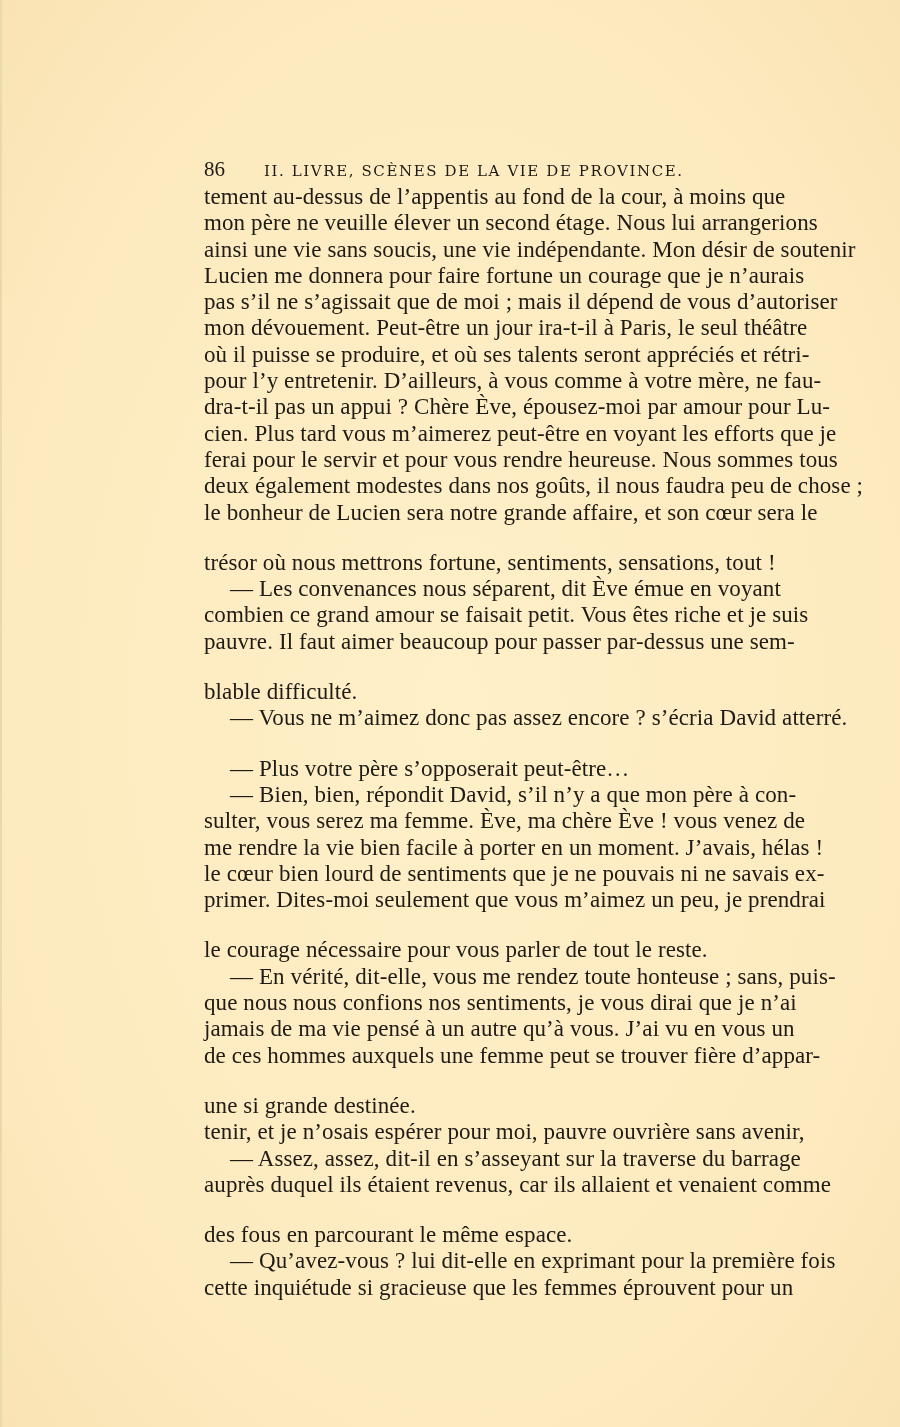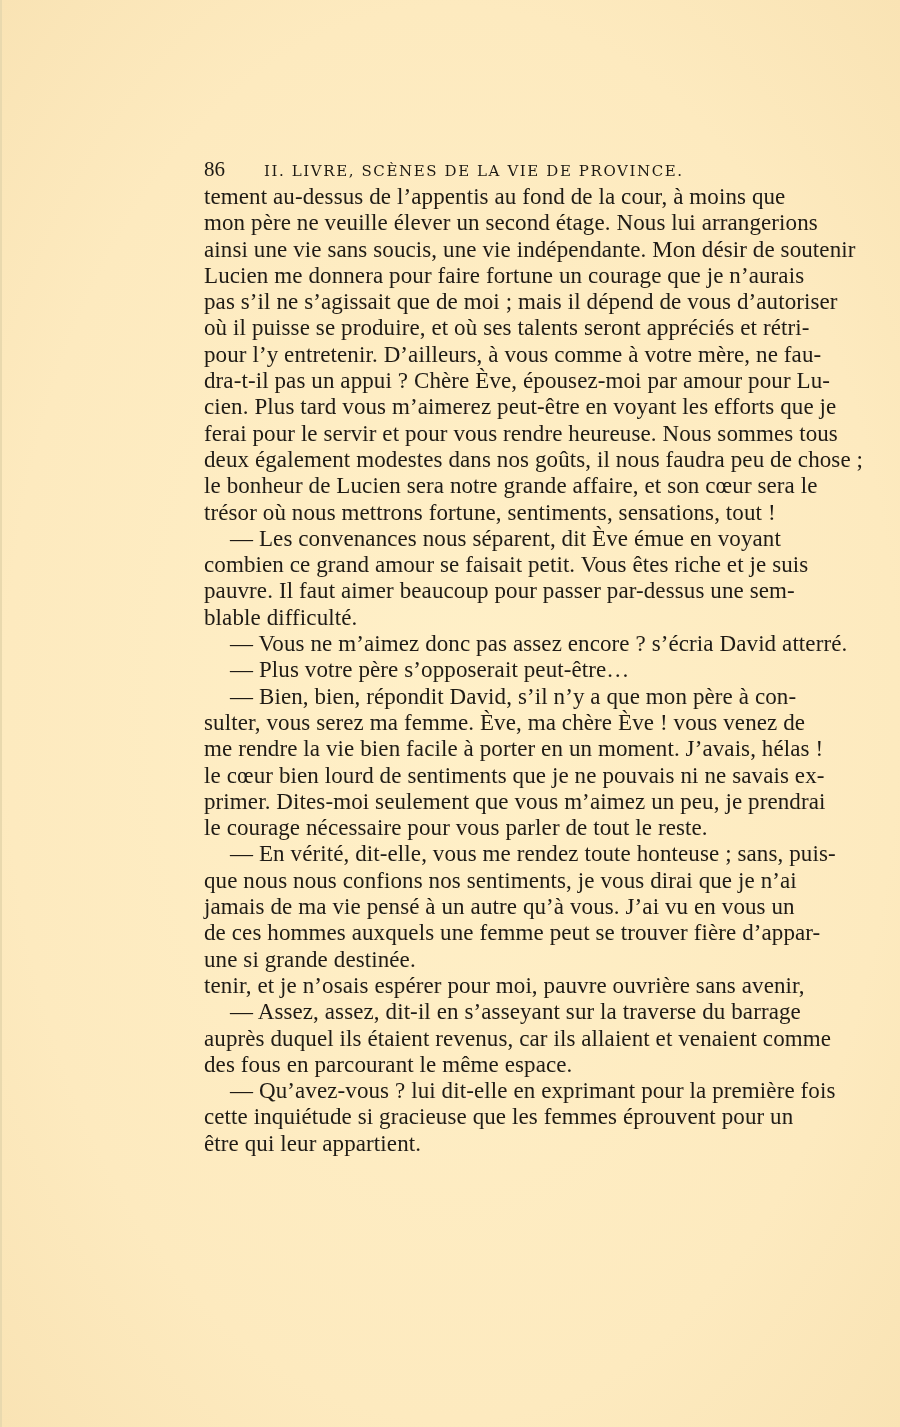--- a/index.html
+++ b/index.html
@@ -25,38 +25,39 @@
     }
     .text-block {
       position: absolute; left: 202px; top: 184px; width: 576px;
       font-family: "Liberation Serif", serif; font-size: 23px; line-height: 26.3px;
       color: #1f1b15; letter-spacing: 0.1px;
     }
     .line {
       display: block; text-align: justify; text-align-last: justify;
       white-space: nowrap; height: 26.3px; overflow: visible;
     }
-    .line.last { text-align-last: left; }
+    .line.last { text-align-last: left; margin-top: 24px; }
     .line.indent { padding-left: 26px; }
   </style>
 </head>
 <body>
 
 <div class="page">
   <div class="running-head">
     <span class="page-number">86</span>
     <span class="head-title">II. LIVRE, SCÈNES DE LA VIE DE PROVINCE.</span>
   </div>
 
   <div class="text-block">
     <span class="line">tement au-dessus de l’appentis au fond de la cour, à moins que</span>
     <span class="line">mon père ne veuille élever un second étage. Nous lui arrangerions</span>
     <span class="line">ainsi une vie sans soucis, une vie indépendante. Mon désir de soutenir</span>
     <span class="line">Lucien me donnera pour faire fortune un courage que je n’aurais</span>
     <span class="line">pas s’il ne s’agissait que de moi ; mais il dépend de vous d’autoriser</span>
+    <span class="line">mon dévouement. Peut-être un jour ira-t-il à Paris, le seul théâtre</span>
     <span class="line">où il puisse se produire, et où ses talents seront appréciés et rétri-</span>
     <span class="line">pour l’y entretenir. D’ailleurs, à vous comme à votre mère, ne fau-</span>
     <span class="line">dra-t-il pas un appui ? Chère Ève, épousez-moi par amour pour Lu-</span>
     <span class="line">cien. Plus tard vous m’aimerez peut-être en voyant les efforts que je</span>
     <span class="line">ferai pour le servir et pour vous rendre heureuse. Nous sommes tous</span>
     <span class="line">deux également modestes dans nos goûts, il nous faudra peu de chose ;</span>
     <span class="line">le bonheur de Lucien sera notre grande affaire, et son cœur sera le</span>
     <span class="line last">trésor où nous mettrons fortune, sentiments, sensations, tout !</span>
     <span class="line indent">— Les convenances nous séparent, dit Ève émue en voyant</span>
     <span class="line">combien ce grand amour se faisait petit. Vous êtes riche et je suis</span>
@@ -74,15 +75,14 @@
     <span class="line">que nous nous confions nos sentiments, je vous dirai que je n’ai</span>
     <span class="line">jamais de ma vie pensé à un autre qu’à vous. J’ai vu en vous un</span>
     <span class="line">de ces hommes auxquels une femme peut se trouver fière d’appar-</span>
     <span class="line last">une si grande destinée.</span>
     <span class="line">tenir, et je n’osais espérer pour moi, pauvre ouvrière sans avenir,</span>
     <span class="line indent">— Assez, assez, dit-il en s’asseyant sur la traverse du barrage</span>
     <span class="line">auprès duquel ils étaient revenus, car ils allaient et venaient comme</span>
     <span class="line last">des fous en parcourant le même espace.</span>
     <span class="line indent">— Qu’avez-vous ? lui dit-elle en exprimant pour la première fois</span>
     <span class="line">cette inquiétude si gracieuse que les femmes éprouvent pour un</span>
-    <span class="line last">être qui leur appartient.</span>
   </div>
 </div>
 
 </body></html>

